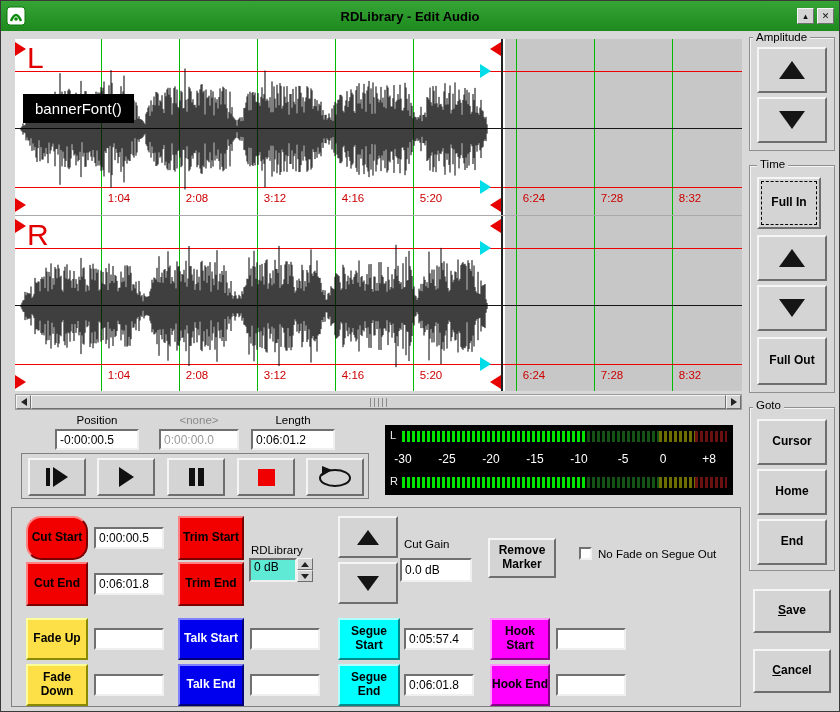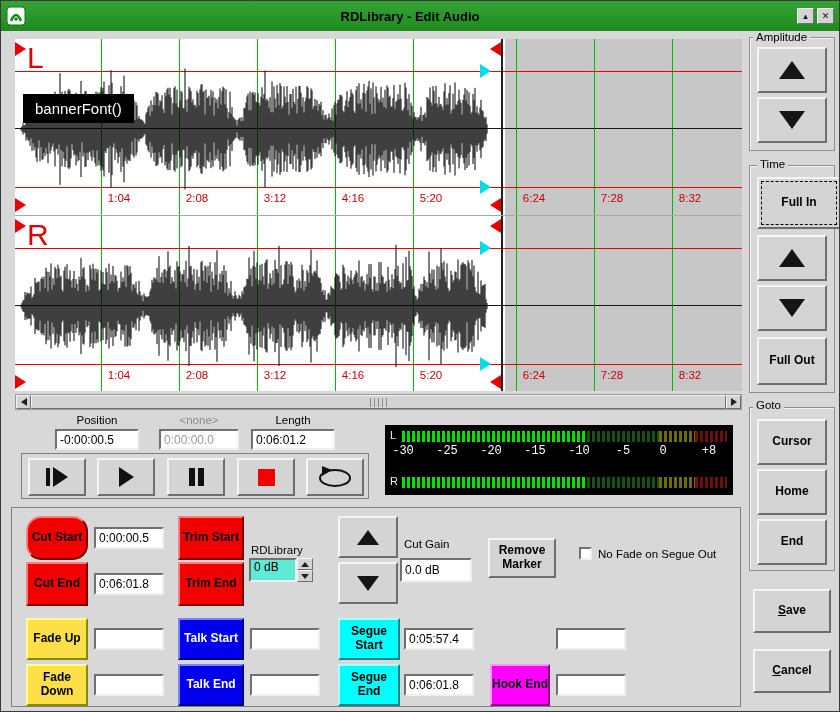--- a/index.html
+++ b/index.html
@@ -76,21 +76,21 @@
   .t-stop{width:17px;height:17px;background:#f00000;}
   
   .meter{position:absolute;left:384px;top:424px;width:348px;height:70px;background:#000;}
   .mlab{position:absolute;left:5px;color:#eee;font-size:11px;}
   .ledrow{position:absolute;left:17px;right:6px;height:11px;display:flex;}
   .seg{height:100%;background:repeating-linear-gradient(90deg,var(--c) 0 3px,#000 3px 5px);}
   .s-lit{--c:#00e400;width:57%;}
   .s-dg{--c:#155215;width:22%;}
   .s-dy{--c:#6e6e00;width:11%;}
   .s-dr{--c:#6b1010;width:10%;}
-  .msc{position:absolute;top:19px;transform:translateX(-50%);color:#fff;font-size:12px;font-family:Liberation Mono, monospace;}
+  .msc{position:absolute;top:27px;transform:translateX(-50%);color:#fff;font-size:12px;}
   
   .bottom{position:absolute;left:10px;top:506px;width:730px;height:200px;border:1px solid #808080;background:#d8d8d8;}
   
   .spin{position:absolute;display:flex;}
   .spin .sfield{position:relative;width:48px;height:24px;background:#5eead4;border:2px solid;
     border-color:#707070 #f0f0f0 #f0f0f0 #707070;font:12px "Liberation Sans",sans-serif;padding:0 3px;}
   .spincol{width:16px;height:24px;display:flex;flex-direction:column;}
   .spinbtn{flex:1;background:#d4d4d4;border:1px solid;border-color:#f5f5f5 #6e6e6e #6e6e6e #f5f5f5;
     display:flex;align-items:center;justify-content:center;}
   .utri{width:0;height:0;border-left:4px solid transparent;border-right:4px solid transparent;border-bottom:5px solid #222;}
@@ -297,20 +297,23 @@
       </div>
     <input class="field" style="left: 82px; top: 120px; width: 70px; height: 22px;" value="">
     <div class="btn c-blue" style="left:166px;top:110px;width:66px;height:42px;">
         <span>Talk Start</span>
       </div>
     <input class="field" style="left: 238px; top: 120px; width: 70px; height: 22px;" value="">
     <div class="btn c-cyan" style="left:326px;top:110px;width:62px;height:42px;">
         <span>Segue Start</span>
       </div>
     <input class="field" style="left: 392px; top: 120px; width: 70px; height: 22px;" value="0:05:57.4">
+    <div class="btn c-magenta" style="left:478px;top:110px;width:60px;height:42px;">
+        <span>Hook Start</span>
+      </div>
     <input class="field" style="left: 544px; top: 120px; width: 70px; height: 22px;" value="">
 
     <div class="btn c-yellow" style="left:14px;top:156px;width:62px;height:42px;">
         <span>Fade Down</span>
       </div>
     <input class="field" style="left: 82px; top: 166px; width: 70px; height: 22px;" value="">
     <div class="btn c-blue" style="left:166px;top:156px;width:66px;height:42px;">
         <span>Talk End</span>
       </div>
     <input class="field" style="left: 238px; top: 166px; width: 70px; height: 22px;" value="">
@@ -329,21 +332,21 @@
     <div class="groupbox" style="left:4px;top:6px;width:86px;height:114px;"></div>
     <div class="btn raised" style="left:12px;top:16px;width:70px;height:46px;">
         <span class="bigtri-up"></span>
       </div>
     <div class="btn raised" style="left:12px;top:66px;width:70px;height:46px;">
         <span class="bigtri-down"></span>
       </div>
 
     <div class="grouplabel" style="left:12px;top:127px;">Time</div>
     <div class="groupbox" style="left:4px;top:134px;width:86px;height:228px;"></div>
-    <div class="btn raised focus-dash" style="left:12px;top:146px;width:84px;height:52px;">
+    <div class="btn raised focus-dash" style="left:12px;top:146px;width:64px;height:52px;">
         <span>Full In</span>
       </div>
     <div class="btn raised" style="left:12px;top:204px;width:70px;height:46px;">
         <span class="bigtri-up"></span>
       </div>
     <div class="btn raised" style="left:12px;top:254px;width:70px;height:46px;">
         <span class="bigtri-down"></span>
       </div>
     <div class="btn raised" style="left:12px;top:306px;width:70px;height:48px;">
         <span>Full Out</span>

